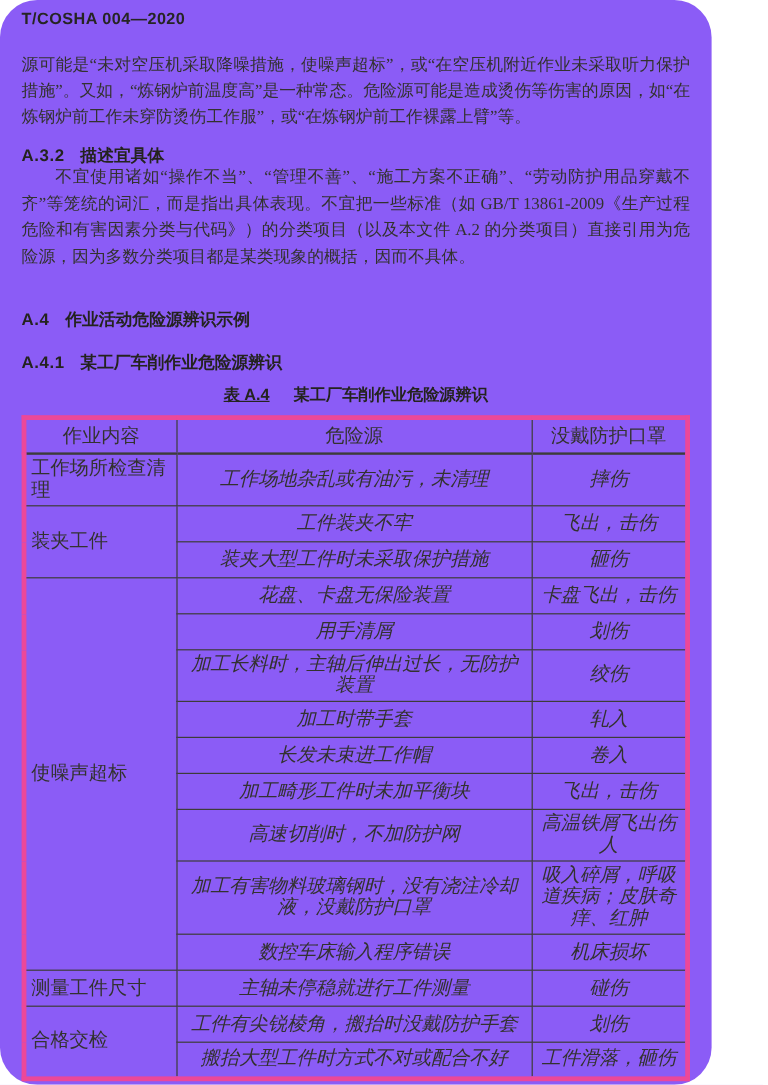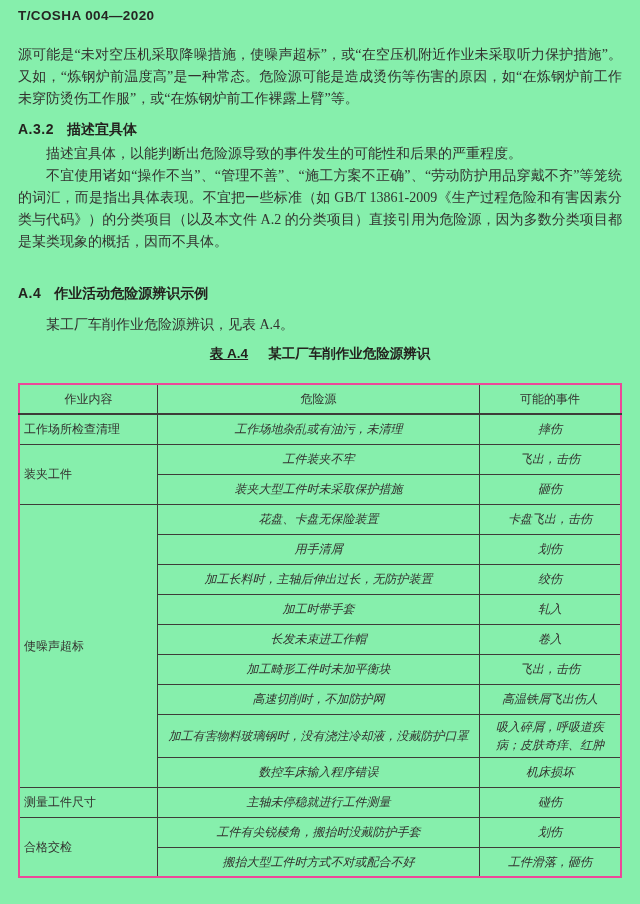--- a/index.html
+++ b/index.html
@@ -1,25 +1,26 @@
 <!DOCTYPE html>
 <html><head>
 <meta charset="utf-8">
 <style>
   * { margin: 0; padding: 0; box-sizing: border-box; }
   html, body { background: #ffffff; }
   .page {
-    width: 640px;
+    width: 593px;
     height: 904px;
-    background: #86efac;
+    background: #8b5cf6;
     color: #2e2d2b;
     padding: 8px 18px 0 18px;
     font-family: "Liberation Serif", serif;
     position: relative;
     overflow: hidden;
+    border-radius: 31px;
   }
   .doc-number {
     font-family: "Liberation Sans", sans-serif;
     font-weight: 700;
     font-size: 13.5px;
     letter-spacing: 0.4px;
     color: #262523;
   }
   .para {
     font-size: 14px;
@@ -46,28 +47,28 @@
     margin-top: 9px;
     text-align: center;
     font-family: "Liberation Sans", sans-serif;
     font-weight: 700;
     font-size: 13.5px;
     line-height: 18px;
     color: #24231f;
   }
   .table-caption .cap-num { margin-right: 20px; text-decoration: underline; }
   table.hazard-table {
-    margin-top: 20px;
+    margin-top: 8px;
     width: 100%;
     border-collapse: collapse;
     table-layout: fixed;
-    font-size: 12px;
+    font-size: 16px;
     line-height: 18px;
     color: #33322f;
-    border: 2px solid #ec4899;
+    border: 4px solid #ec4899;
   }
   .hazard-table th, .hazard-table td {
     border: 1px solid #3d3c39;
     vertical-align: middle;
   }
   .hazard-table thead th {
     height: 30px;
     font-weight: 400;
     text-align: center;
     border-bottom: 2px solid #3d3c39;
@@ -85,45 +86,46 @@
 <div class="page">
 
   <div class="doc-number">T/COSHA 004—2020</div>
 
   <p class="para cont">源可能是“未对空压机采取降噪措施，使噪声超标”，或“在空压机附近作业未采取听力保护措施”。又如，“炼钢炉前温度高”是一种常态。危险源可能是造成烫伤等伤害的原因，如“在炼钢炉前工作未穿防烫伤工作服”，或“在炼钢炉前工作裸露上臂”等。</p>
 
   <div class="heading h-a32">
     <span class="h-num">A.3.2</span><span class="h-title">描述宜具体</span>
   </div>
 
-  <p class="para indent a32-p1">描述宜具体，以能判断出危险源导致的事件发生的可能性和后果的严重程度。</p>
   <p class="para indent">不宜使用诸如“操作不当”、“管理不善”、“施工方案不正确”、“劳动防护用品穿戴不齐”等笼统的词汇，而是指出具体表现。不宜把一些标准（如 GB/T 13861-2009《生产过程危险和有害因素分类与代码》）的分类项目（以及本文件 A.2 的分类项目）直接引用为危险源，因为多数分类项目都是某类现象的概括，因而不具体。</p>
 
   <div class="heading h-a4">
     <span class="h-num">A.4</span><span class="h-title">作业活动危险源辨识示例</span>
   </div>
 
+  <div class="heading h-a41">
+    <span class="h-num">A.4.1</span><span class="h-title">某工厂车削作业危险源辨识</span>
+  </div>
 
-  <p class="para indent a41-p">某工厂车削作业危险源辨识，见表 A.4。</p>
 
   <div class="table-caption">
     <span class="cap-num">表 A.4</span><span>某工厂车削作业危险源辨识</span>
   </div>
 
   <table class="hazard-table">
     <colgroup>
       <col class="col-activity">
       <col class="col-hazard">
       <col class="col-event">
     </colgroup>
     <thead>
       <tr>
         <th>作业内容</th>
         <th>危险源</th>
-        <th>可能的事件</th>
+        <th>没戴防护口罩</th>
       </tr>
     </thead>
     <tbody>
       <tr>
         <td class="act">工作场所检查清理</td>
         <td class="haz">工作场地杂乱或有油污，未清理</td>
         <td class="evt">摔伤</td>
       </tr>
       <tr>
         <td class="act" rowspan="2">装夹工件</td>

